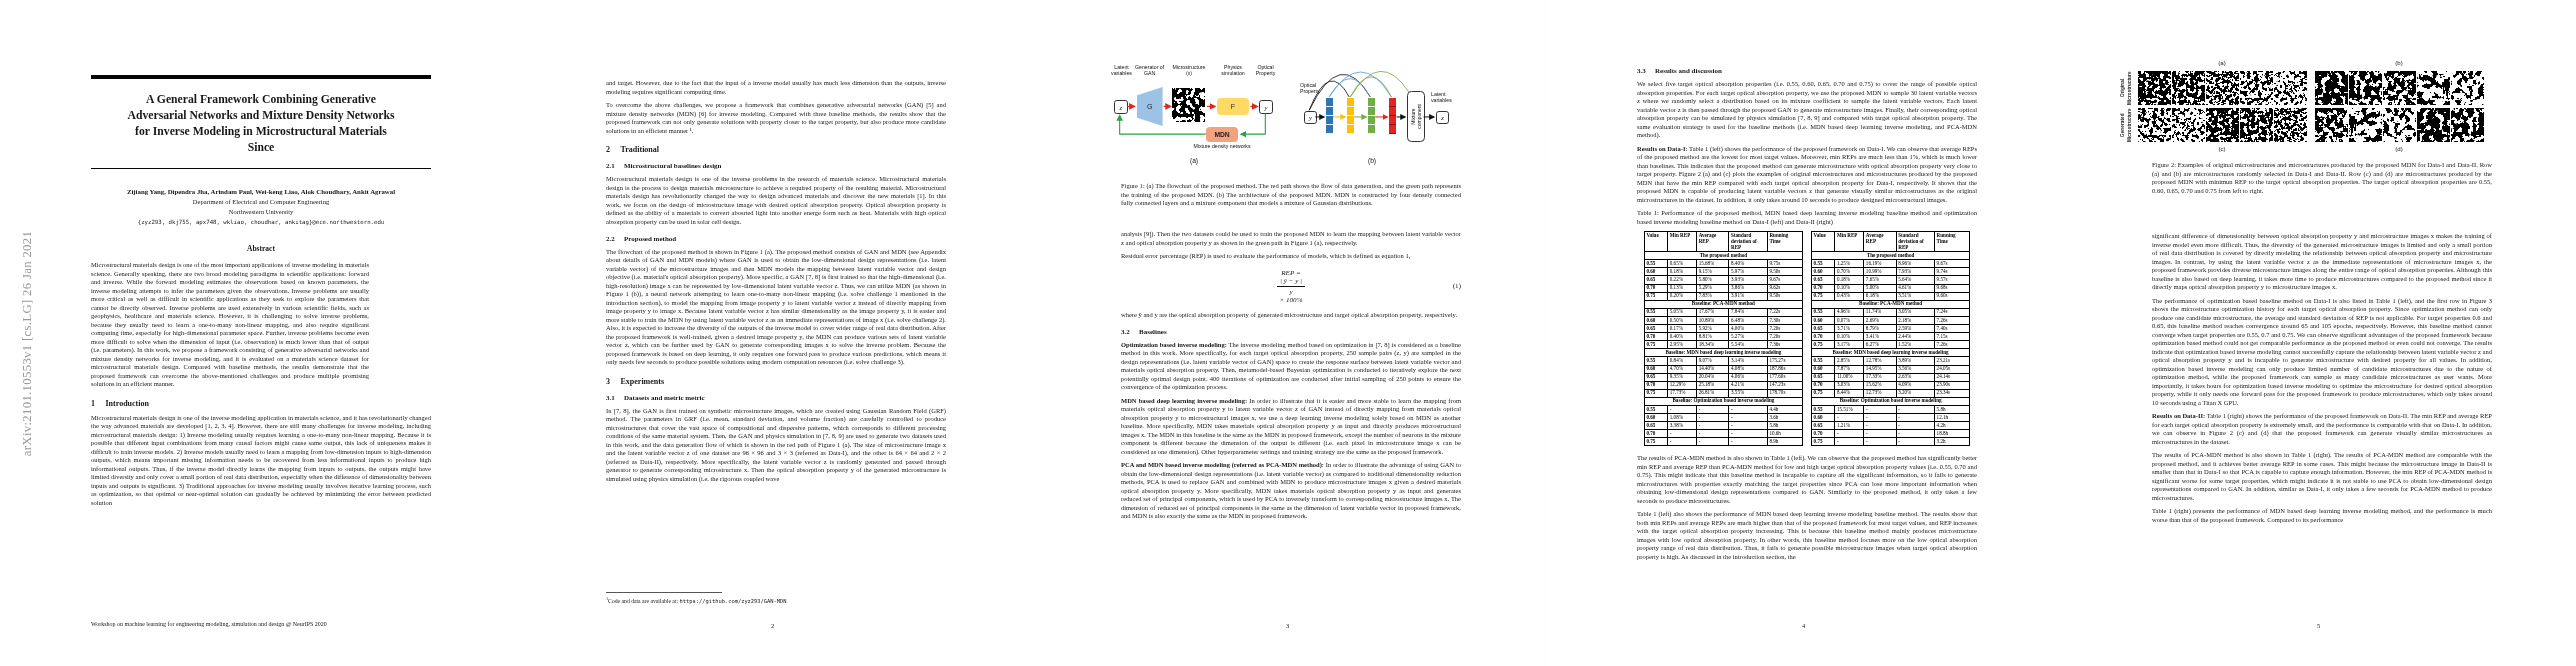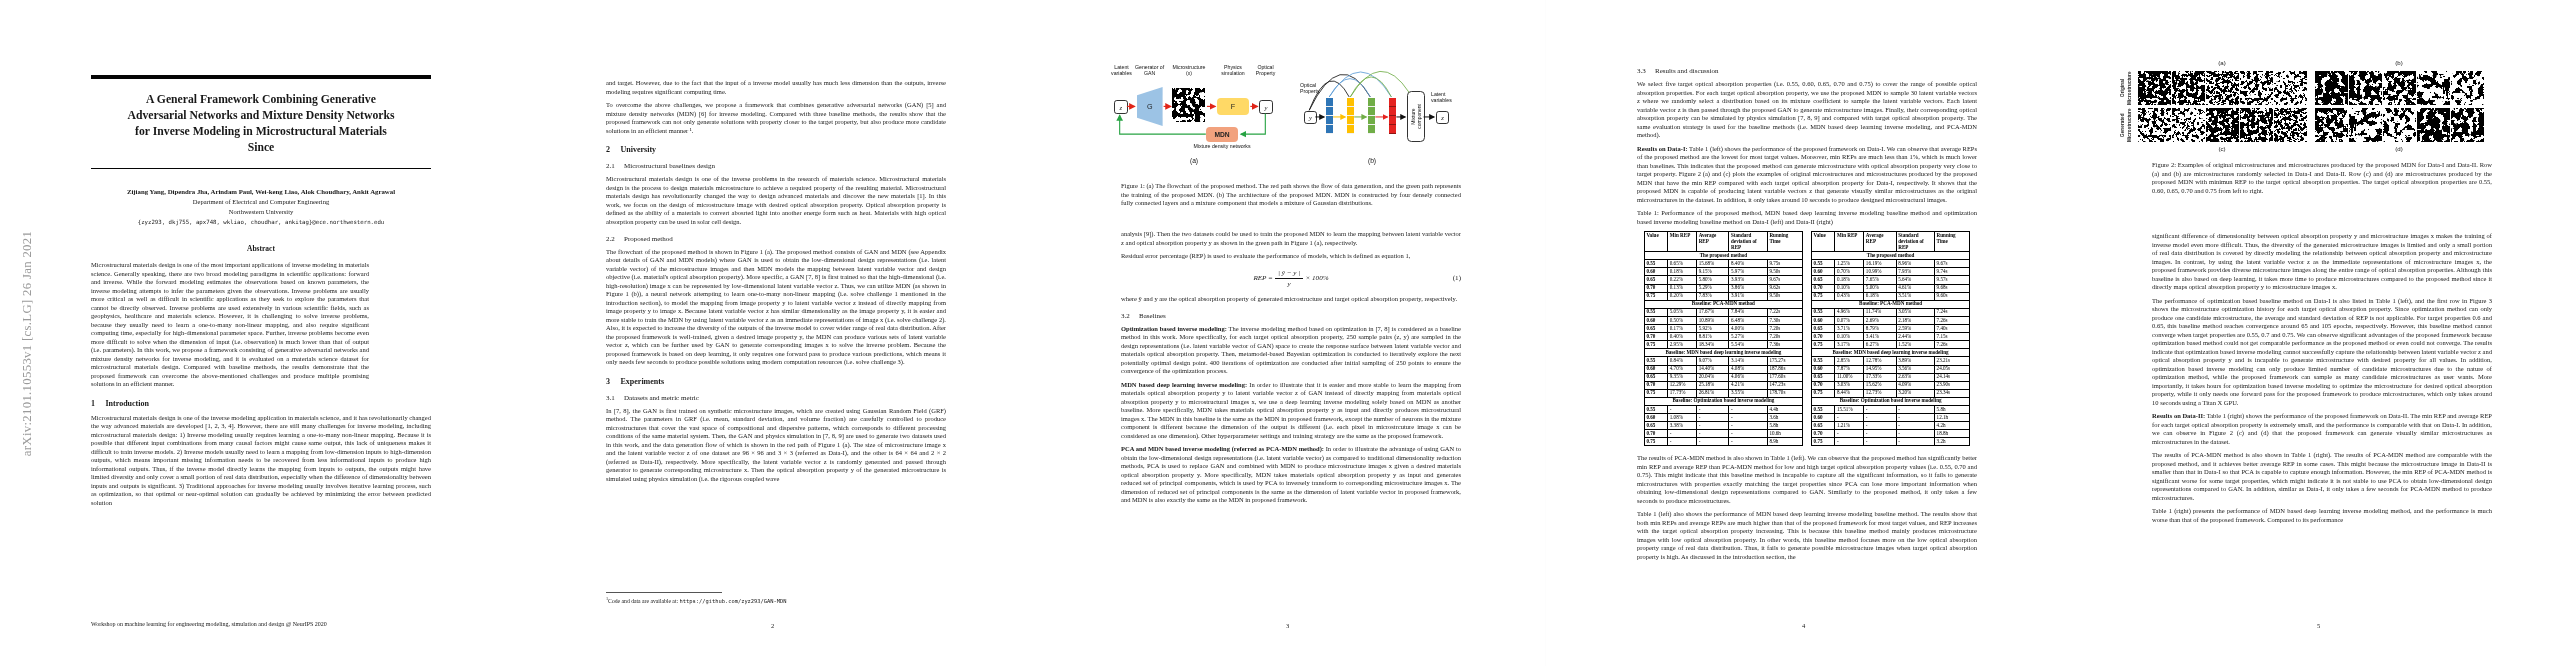--- a/index.html
+++ b/index.html
@@ -4,21 +4,21 @@
 <style>
   html,body{margin:0;padding:0;}
   body{width:2576px;height:667px;position:relative;background:#fdfdfd;
        font-family:"Liberation Serif","DejaVu Serif",serif;color:#181818;overflow:hidden;}
   .page{position:absolute;top:0;width:515px;height:667px;background:#fff;overflow:hidden;}
   #pg1{left:0}#pg2{left:515px}#pg3{left:1030px}#pg4{left:1546px}#pg5{left:2061px}
   .col{position:absolute;left:91px;width:340px;}
   p.b{font-size:6.5px;line-height:8.5px;text-align:justify;margin:0 0 5px;}
   .h1{font-size:8px;font-weight:700;margin:10px 0 6.1px;}
   .h1 .num{display:inline-block;min-width:14.5px;}
-  .h2{font-size:7px;font-weight:400;margin:8.3px 0 5px;}
+  .h2{font-size:7px;font-weight:700;margin:8.3px 0 5px;}
   .h2 .num{display:inline-block;min-width:18px;}
   .pagenum{position:absolute;top:622px;left:0;width:100%;text-align:center;font-size:6.5px;}
   
   .arxiv{position:absolute;left:-190px;top:336px;width:434px;text-align:center;
          transform:rotate(-90deg);font-size:12.8px;color:#9a9a9a;letter-spacing:0.3px;}
   .rule-thick{height:3.9px;background:#050505;margin:0 0 13.3px;}
   .rule-thin{height:1.1px;background:#050505;margin:12.2px 0 19px;}
   .title-line{font-size:11.7px;line-height:16px;font-weight:700;text-align:center;}
   .authors{font-size:6.8px;font-weight:700;text-align:center;margin-top:1.1px;}
   .affil{font-size:6.5px;text-align:center;margin-top:2.8px;}
@@ -26,21 +26,21 @@
   .abs-head{font-size:7.5px;font-weight:700;text-align:center;margin:19px 0 8.3px;}
   .abstract{width:278px;margin:0 auto;}
   .footer{position:absolute;top:621px;left:91px;width:340px;font-size:6px;}
   
   .footnote{position:absolute;top:592px;left:91px;width:340px;font-size:5.7px;line-height:7.2px;}
   .footnote .rule{width:116px;height:0.6px;background:#555;margin-bottom:2.8px;}
   .footnote sup{font-size:4.2px;}
   .mono{font-family:"DejaVu Sans Mono","Liberation Mono",monospace;font-size:5.4px;}
   
   .eq{position:relative;margin:8.3px 0 7.2px;font-style:italic;font-size:7.1px;
-      display:flex;justify-content:center;align-items:center;}
+      display:flex;justify-content:center;align-items:center;flex-direction:column;}
   .frac{display:inline-flex;flex-direction:column;align-items:center;margin:0 2px;}
   .fnum{padding:0 3.3px 1.1px;border-bottom:0.7px solid #111;}
   .fden{padding-top:1.1px;}
   .eq-tag{position:absolute;right:0;top:50%;transform:translateY(-50%);font-style:normal;}
   
   .fig1{position:absolute;left:78px;top:49px;width:360px;height:127px;font-family:"Liberation Sans",sans-serif;}
   .flab{position:absolute;font-size:5.2px;line-height:6.1px;text-align:center;color:#111;}
   .nodebox{position:absolute;border:0.9px solid #333;border-radius:2.8px;background:#fff;
            display:flex;align-items:center;justify-content:center;
            font-family:"Liberation Serif",serif;font-style:italic;font-size:6.7px;}
@@ -157,21 +157,21 @@
     </div>
     <p class="b">Microstructural materials design is one of the inverse modeling application in materials science, and it has revolutionarily changed the way advanced materials are developed [1, 2, 3, 4]. However, there are still many challenges for inverse modeling, including microstructural materials design: 1) Inverse modeling usually requires learning a one-to-many non-linear mapping. Because it is possible that different input combinations from many causal factors might cause same output, this lack of uniqueness makes it difficult to train inverse models. 2) Inverse models usually need to learn a mapping from low-dimension inputs to high-dimension outputs, which means important missing information needs to be recovered from less informational inputs to produce high informational outputs. Thus, if the inverse model directly learns the mapping from inputs to outputs, the outputs might have limited diversity and only cover a small portion of real data distribution, especially when the difference of dimensionality between inputs and outputs is significant. 3) Traditional approaches for inverse modeling usually involves iterative learning process, such as optimization, so that optimal or near-optimal solution can gradually be achieved by minimizing the error between predicted solution</p>
   </div>
   <div class="footer">Workshop on machine learning for engineering modeling, simulation and design @ NeurIPS 2020</div>
 </div>
 
 <div class="page" id="pg2">
   <div class="col" style="top:79px;">
     <p class="b">and target. However, due to the fact that the input of a inverse model usually has much less dimension than the outputs, inverse modeling requires significant computing time.</p>
     <p class="b">To overcome the above challenges, we propose a framework that combines generative adversarial networks (GAN) [5] and mixture density networks (MDN) [6] for inverse modeling. Compared with three baseline methods, the results show that the proposed framework can not only generate solutions with property closer to the target property, but also produce more candidate solutions in an efficient manner ¹.</p>
-    <div class="h1"><span class="num">2</span><span>University</span></div>
+    <div class="h1"><span class="num">2</span><span>Traditional</span></div>
     <div class="h2"><span class="num">2.1</span><span>Microstructural baselines design</span></div>
     <p class="b">Microstructural materials design is one of the inverse problems in the research of materials science. Microstructural materials design is the process to design materials microstructure to achieve a required property of the resulting material. Microstructural materials design has revolutionarily changed the way to design advanced materials and discover the new materials [1]. In this work, we focus on the design of microstructure image with desired optical absorption property. Optical absorption property is defined as the ability of a materials to convert abosrted light into another energe form such as heat. Materials with high optical absorption property can be used in solar cell design.</p>
     <div class="h2"><span class="num">2.2</span><span>Proposed method</span></div>
     <p class="b">The flowchart of the proposed method is shown in Figure 1 (a). The proposed method consists of GAN and MDN (see Appendix about details of GAN and MDN models) where GAN is used to obtain the low-dimensional design representations (i.e. latent variable vector) of the microstructure images and then MDN models the mapping between latent variable vector and design objective (i.e. material's optical absorption property). More specific, a GAN [7, 8] is first trained so that the high-dimensional (i.e. high-resolution) image x can be represented by low-dimensional latent variable vector z. Thus, we can utilize MDN (as shown in Figure 1 (b)), a neural network attempting to learn one-to-many non-linear mapping (i.e. solve challenge 1 mentioned in the introduction section), to model the mapping from image property y to latent variable vector z instead of directly mapping from image property y to image x. Because latent variable vector z has similar dimensionality as the image property y, it is easier and more stable to train the MDN by using latent variable vector z as an immediate representations of image x (i.e. solve challenge 2). Also, it is expected to increase the diversity of the outputs of the inverse model to cover wider range of real data distribution. After the proposed framework is well-trained, given a desired image property y, the MDN can produce various sets of latent variable vector z, which can be further used by GAN to generate corresponding images x to solve the inverse problem. Because the proposed framework is based on deep learning, it only requires one forward pass to produce various predictions, which means it only needs few seconds to produce possible solutions using modern computation resources (i.e. solve challenge 3).</p>
     <div class="h1"><span class="num">3</span><span>Experiments</span></div>
     <div class="h2"><span class="num">3.1</span><span>Datasets and metric metric</span></div>
     <p class="b">In [7, 8], the GAN is first trained on synthetic microstructure images, which are created using Gaussian Random Field (GRF) method. The parameters in GRF (i.e. mean, standard deviation, and volume fraction) are carefully controlled to produce microstructures that cover the vast space of compositional and dispersive patterns, which corresponds to different processing conditions of the same material system. Then, the GAN and physics simulation in [7, 8, 9] are used to generate two datasets used in this work, and the data generation flow of which is shown in the red path of Figure 1 (a). The size of microstructure image x and the latent variable vector z of one dataset are 96 × 96 and 3 × 3 (referred as Data-I), and the other is 64 × 64 and 2 × 2 (referred as Data-II), respectively. More specifically, the latent variable vector z is randomly generated and passed through generator to generate corresponding microstructure x. Then the optical absorption property y of the generated microstructure is simulated using physics simulation (i.e. the rigorous coupled wave</p>
   </div>
   <div class="footnote">
     <div class="rule"></div>

